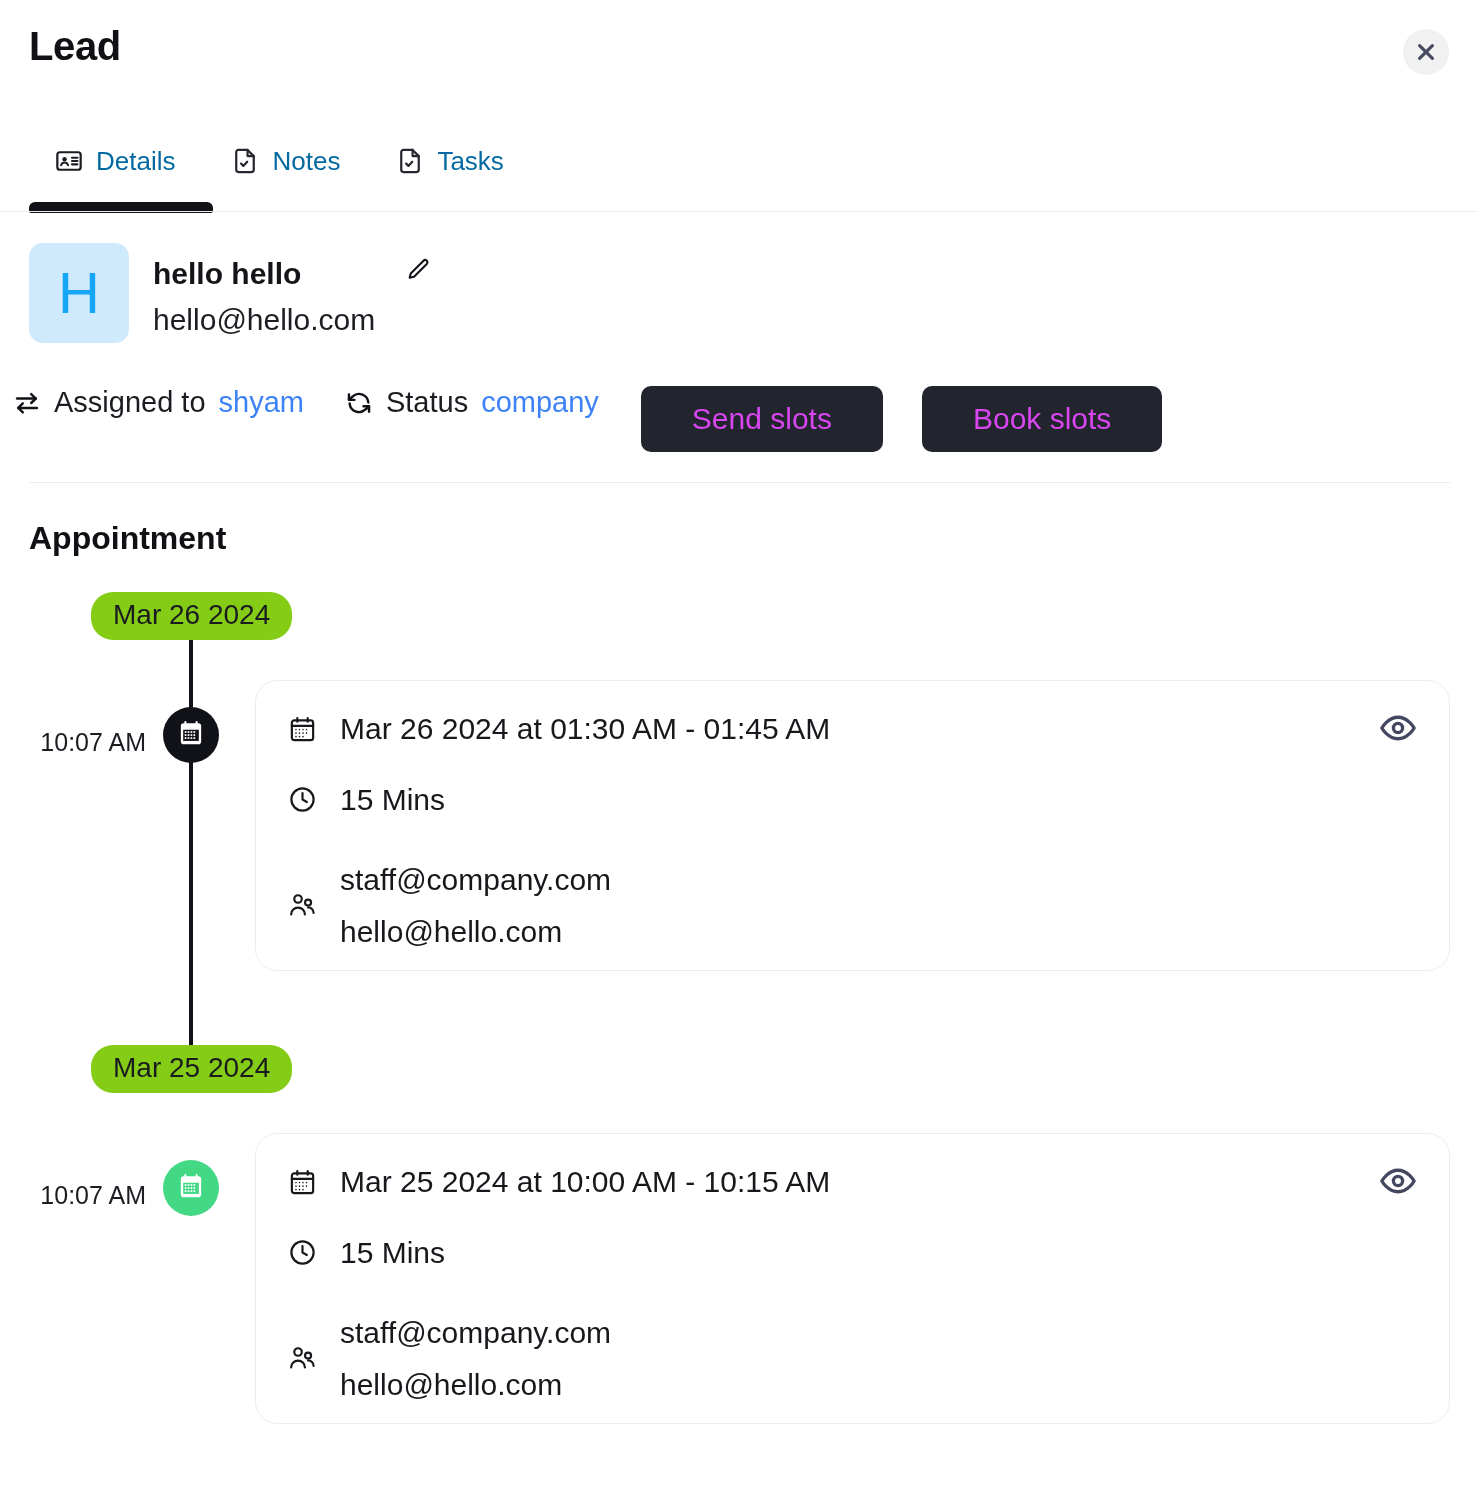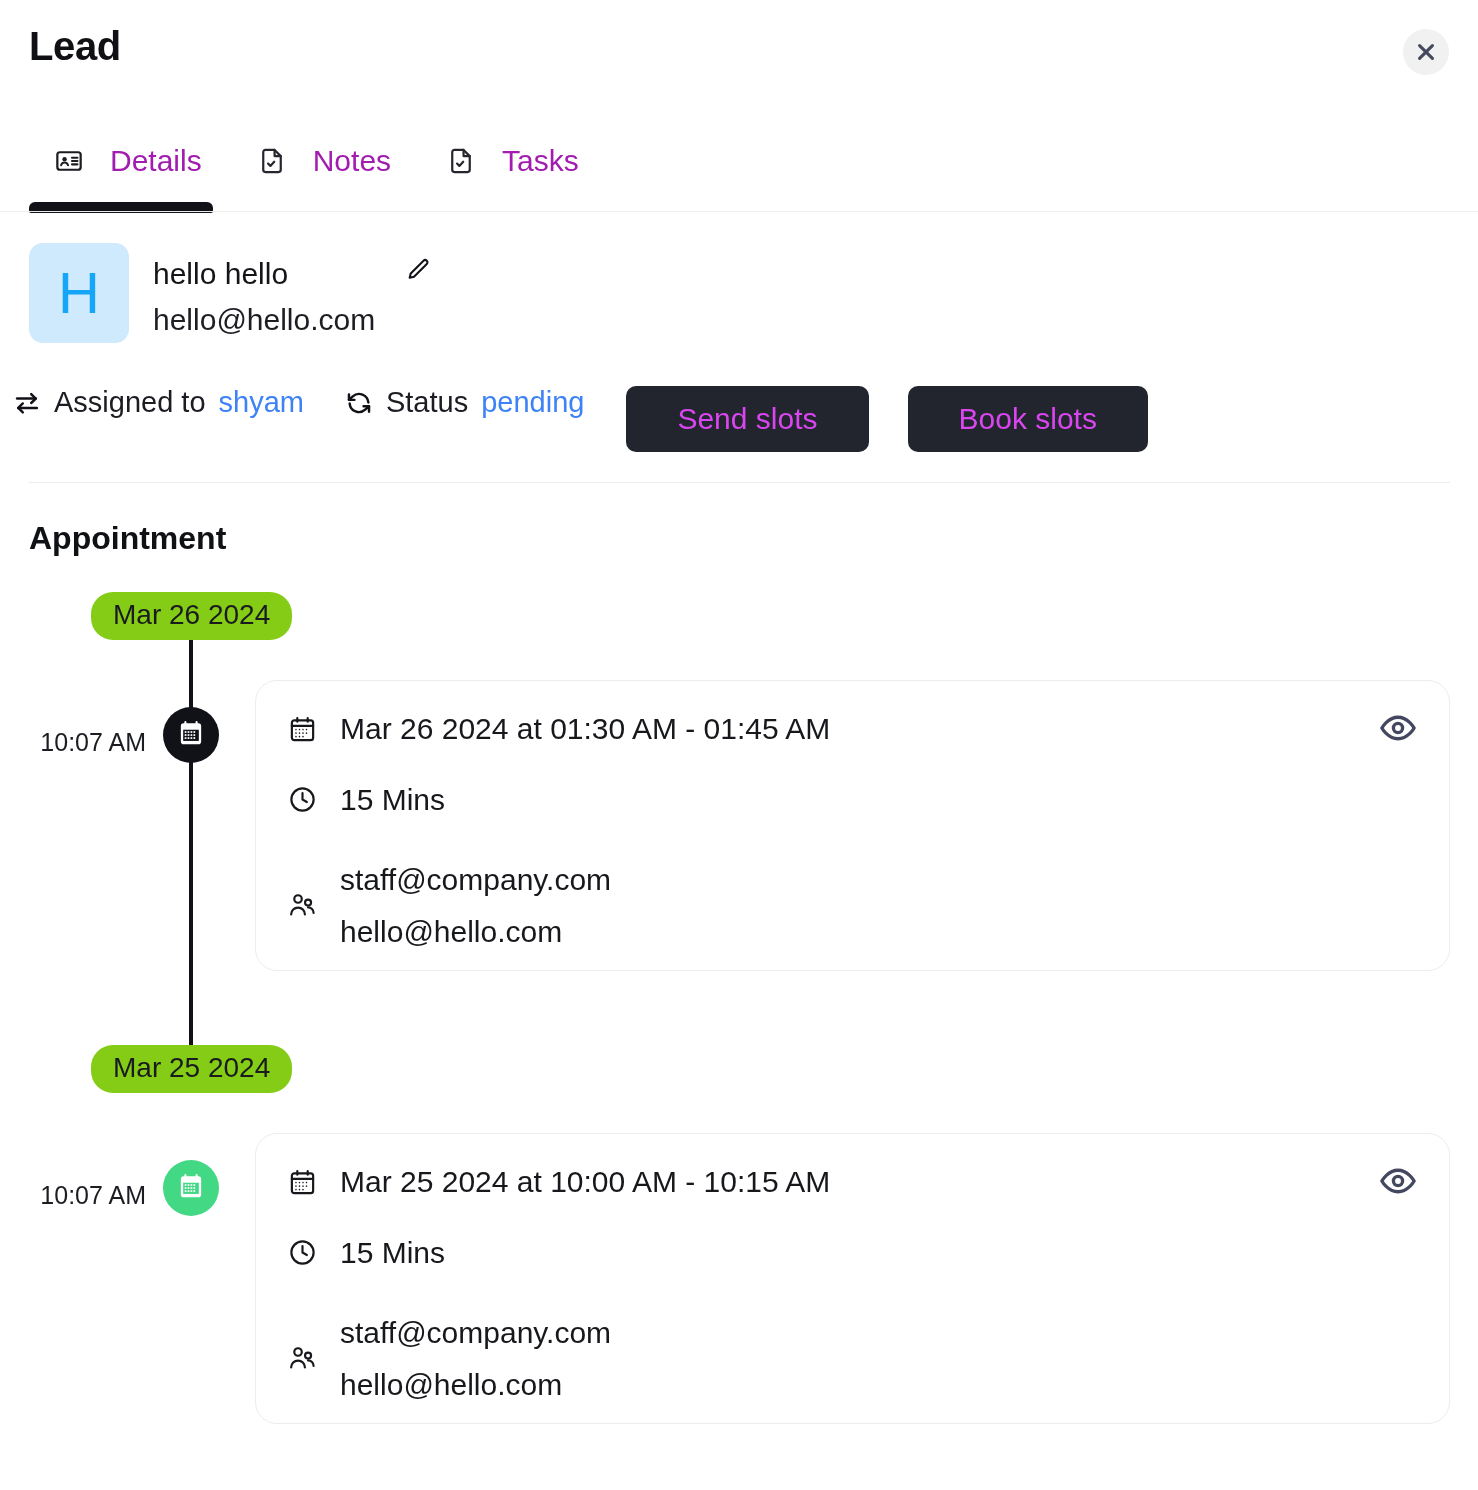--- a/index.html
+++ b/index.html
@@ -59,28 +59,28 @@
     left: 29px;
     top: 130px;
     display: flex;
     align-items: flex-start;
     gap: 0;
   }
   .tab {
     position: relative;
     display: flex;
     align-items: center;
-    gap: 27px;
+    gap: 13px;
     padding: 6px 28px 0 28px;
     background: none;
     border: none;
     cursor: pointer;
     font-family: inherit;
-    font-size: 30px;
-    color: #a21caf;
+    font-size: 26px;
+    color: #0369a1;
     height: 56px;
   }
   .tab:first-child { padding-left: 26px; }
   .tab .tab-ico { display: flex; align-items: center; }
   .tab-label { line-height: 1; white-space: nowrap; }
   .tab-underline {
     position: absolute;
     left: 29px;
     top: 202px;
     width: 184px;
@@ -120,21 +120,21 @@
     line-height: 1;
   }
   .contact-text { padding-top: 12px; }
   .contact-name-row {
     display: flex;
     align-items: flex-start;
     gap: 0;
   }
   .contact-name {
     font-size: 30px;
-    font-weight: 400;
+    font-weight: 700;
     color: #141519;
     line-height: 1.25;
     min-width: 248px;
   }
   .edit-button {
     background: none;
     border: none;
     cursor: pointer;
     padding: 2px 4px 0 4px;
     display: flex;
@@ -395,21 +395,21 @@
     <div class="meta-item status">
       <span class="meta-ico">
         <svg width="28" height="28" viewBox="0 0 24 24" fill="none" stroke="#111217" stroke-width="2.1" stroke-linecap="round" stroke-linejoin="round">
           <path d="M20 11.5a8 8 0 0 0-13.3-5.2L3.4 9.2"></path>
           <path d="M3.4 4.6v4.7h4.7"></path>
           <path d="M4 12.5a8 8 0 0 0 13.3 5.2l3.3-2.9"></path>
           <path d="M20.6 19.4v-4.7h-4.7"></path>
         </svg>
       </span>
       <span>Status</span>
-      <span class="meta-link">pending</span>
+      <span class="meta-link">company</span>
     </div>
 
     <button class="action-btn">Send slots</button>
     <button class="action-btn second">Book slots</button>
   </div>
 
   <div class="section-rule"></div>
 
   <div class="section-title">Appointment</div>
 

